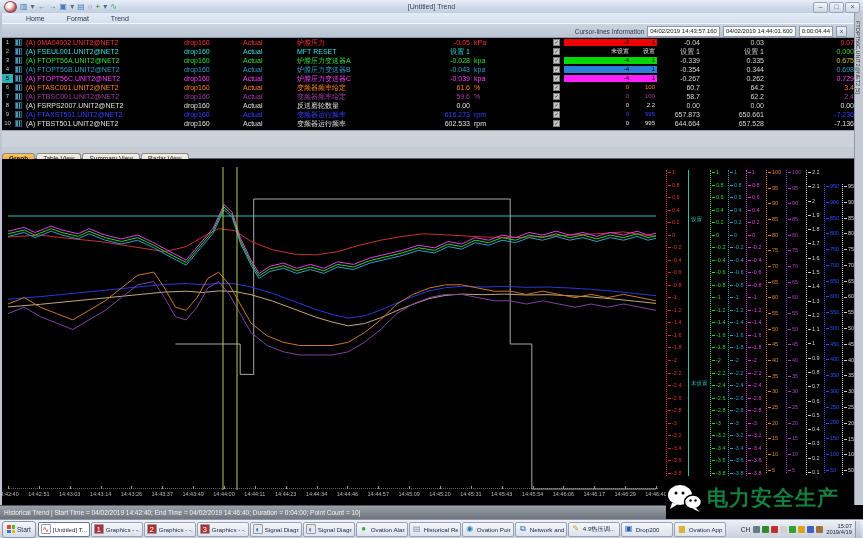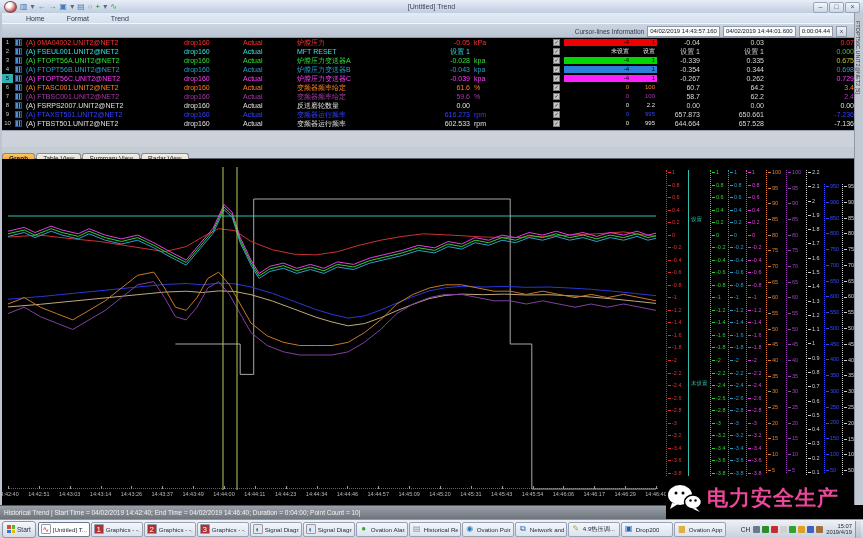--- a/index.html
+++ b/index.html
@@ -76,21 +76,21 @@
     border-left:1px dotted currentColor;padding-left:1px;}
   .axlbl{font-size:5.5px;line-height:5px;white-space:nowrap;}
   .axlbl::before{content:"";display:inline-block;width:3px;height:1px;background:currentColor;
     vertical-align:middle;margin-right:1px;}
   .digaxis{position:absolute;border-left:1px solid currentColor;}
   .diglbl{position:absolute;left:2px;font-size:5.5px;white-space:nowrap;}
 
   
   .watermark{position:absolute;left:666px;top:476px;width:197px;height:43px;background:#000;z-index:60;
     display:flex;align-items:center;gap:5px;}
-  .wmtext{color:#ec4899;font-size:21px;font-weight:bold;letter-spacing:1px;white-space:nowrap;}
+  .wmtext{color:#15803d;font-size:21px;font-weight:bold;letter-spacing:1px;white-space:nowrap;}
 
   
   .statusbar{position:absolute;left:0;top:505px;width:863px;height:14px;
     background:linear-gradient(#9aa0a8,#6e747c);border-top:1px solid #4e545c;color:#f2f2f2;
     font-size:6.5px;line-height:13px;padding-left:4px;box-sizing:border-box;}
 
   
   .taskbar{position:absolute;left:0;top:519px;width:863px;height:19px;
     background:linear-gradient(#eef1f6,#c9d0dc);border-top:1px solid #8e98a8;display:flex;align-items:center;box-sizing:border-box;}
   .startbtn{height:15px;margin:0 2px;padding:0 4px;display:flex;align-items:center;gap:2px;

